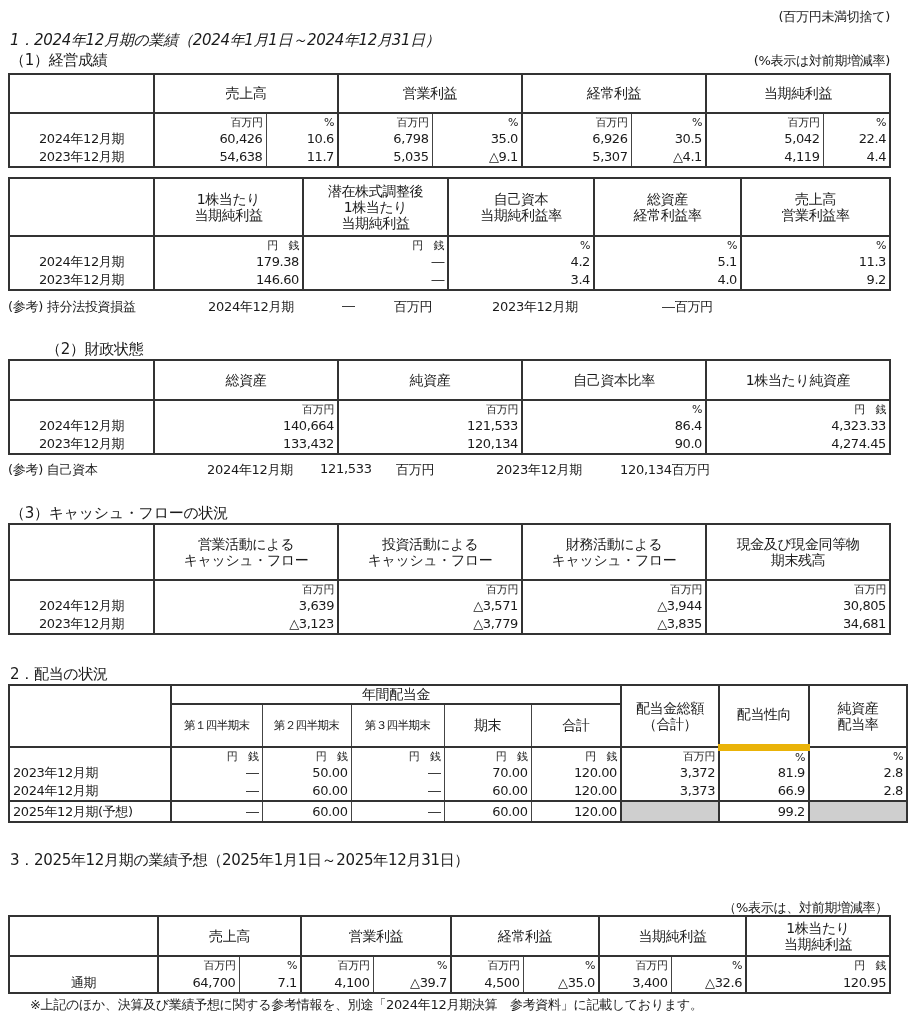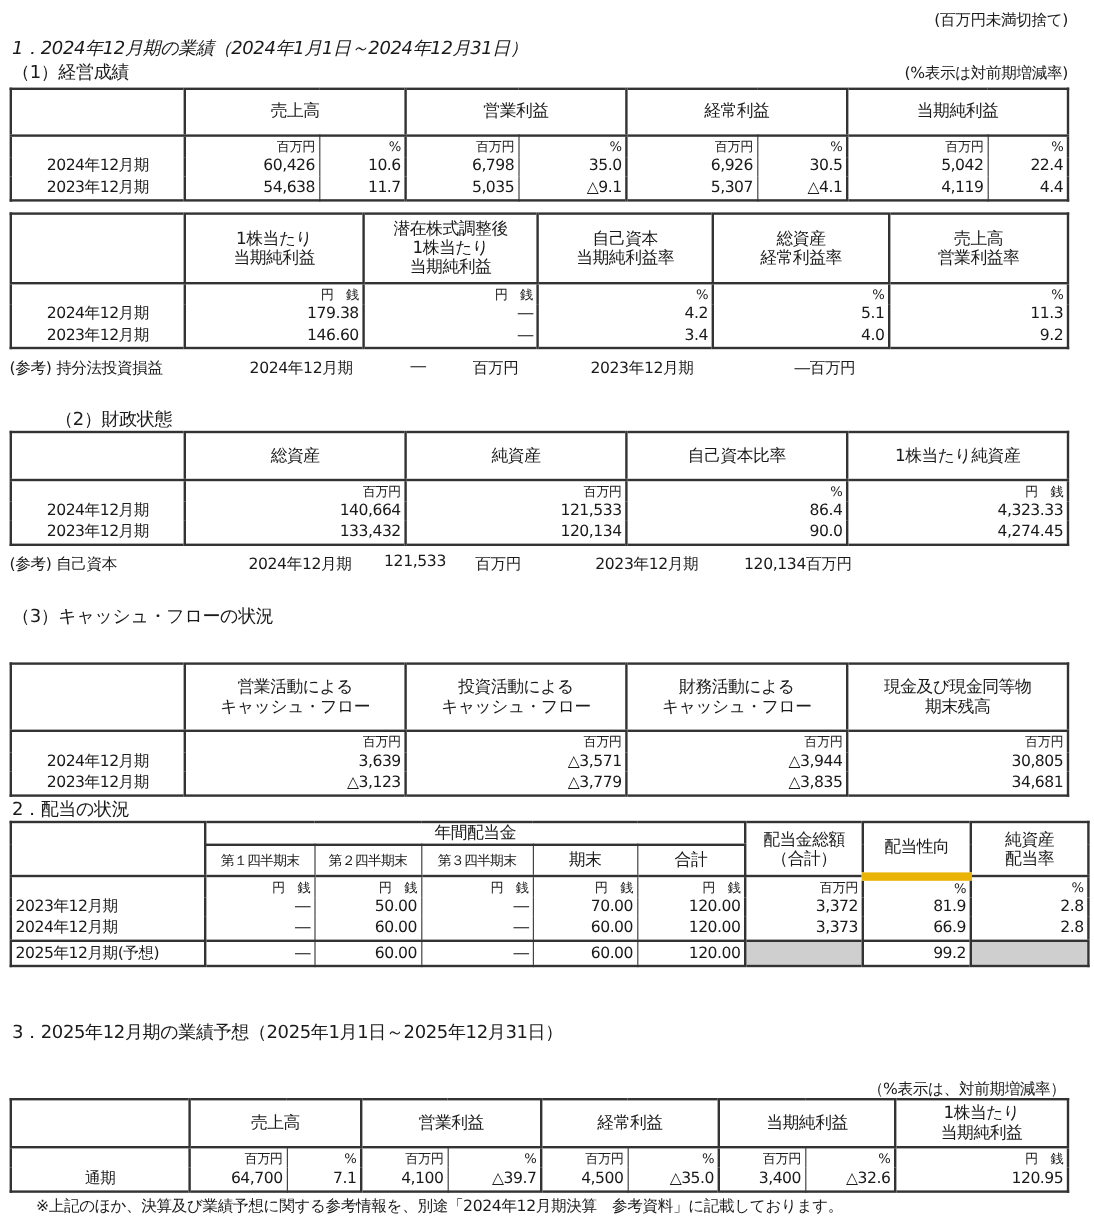--- a/index.html
+++ b/index.html
@@ -196,21 +196,21 @@
   </table>
 
 <div class="abs note" style="left:8px; top:461px;">(参考) 自己資本</div>
 <div class="abs note" style="left:207px; top:461px;">2024年12月期</div>
 <div class="abs note" style="left:320px; top:461px;">121,533</div>
 <div class="abs note" style="left:396px; top:461px;">百万円</div>
 <div class="abs note" style="left:496px; top:461px;">2023年12月期</div>
 <div class="abs note" style="left:620px; top:461px;">120,134百万円</div>
 
 <div class="abs title" style="left:10px; top:504px;">（3）キャッシュ・フローの状況</div>
-<table style="left:8px; top:552px; width:881px;">
+<table style="left:8px; top:523px; width:881px;">
   <colgroup>
     <col style="width:145px">
       <col style="width:184px">
       <col style="width:184px">
       <col style="width:184px">
       <col style="width:184px">
   </colgroup>
   <tbody>
       <tr class="hdr-row" style="height:56px;">
     <th></th>
@@ -275,21 +275,21 @@
     <th rowspan="2" class="major stack" style="border-bottom:2px solid #333;">
           <div>配当金総額</div>
           <div>（合計）</div>
         </th>
     <th rowspan="2" class="major" style="border-bottom:7px solid #eab308;">配当性向</th>
     <th rowspan="2" class="major stack" style="border-bottom:2px solid #333;">
           <div>純資産</div>
           <div>配当率</div>
         </th>
   </tr>
-  <tr style="height:26px;">
+  <tr style="height:43px;">
     <th class="major small-h" style="border-bottom:2px solid #333;">第１四半期末</th>
     <th class="small-h" style="border-bottom:2px solid #333;">第２四半期末</th>
     <th class="small-h" style="border-bottom:2px solid #333;">第３四半期末</th>
     <th style="border-bottom:2px solid #333;">期末</th>
     <th style="border-bottom:2px solid #333;">合計</th>
   </tr>
   <tr>
     <td class="nb-b" style="height:18px;"></td>
     <td class="r unit nb-b major">円　銭</td>
     <td class="r unit nb-b">円　銭</td>

